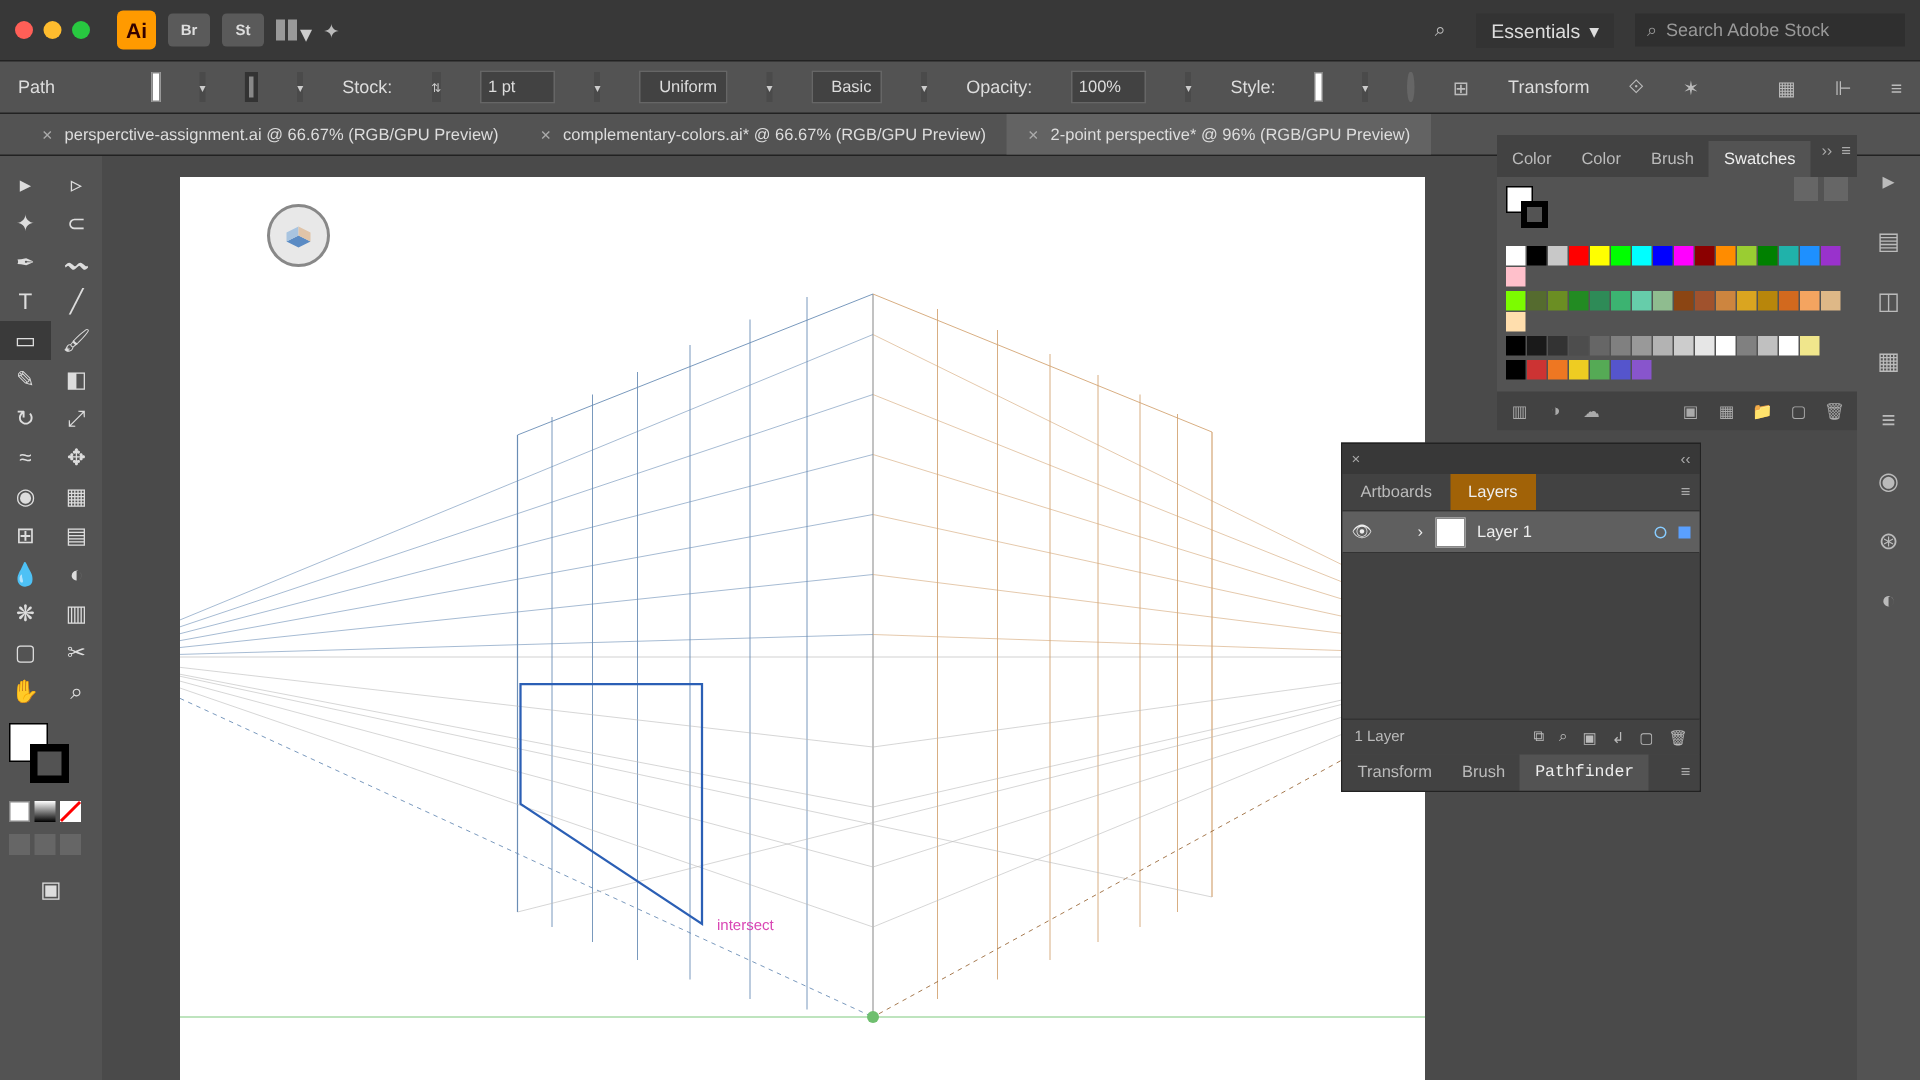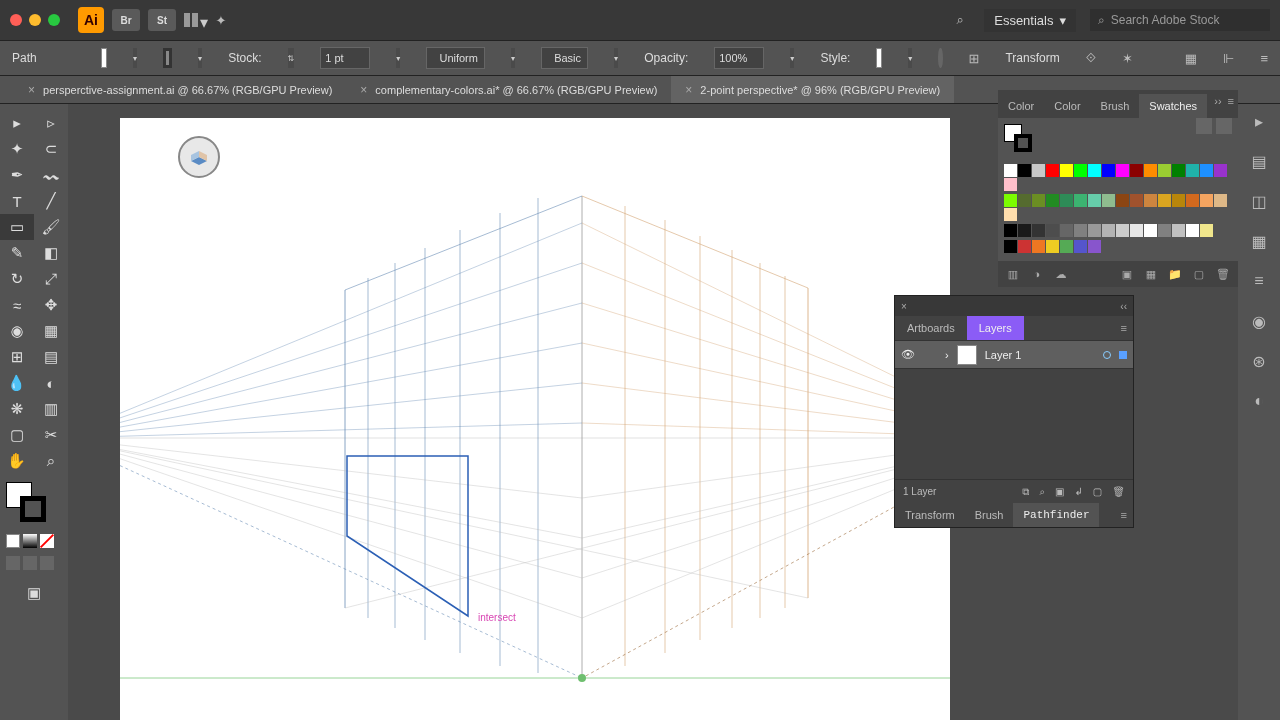--- a/index.html
+++ b/index.html
@@ -75,21 +75,21 @@
 .panel-footer .pf { width: 14px; height: 14px; color: #aaa; font-size: 11px; display: flex; align-items: center; justify-content: center; }
 .fill-stroke-mini { margin: 6px; position: relative; width: 28px; height: 28px; }
 .fsm-fill { position: absolute; width: 18px; height: 18px; background: #fff; border: 1px solid #000; }
 .fsm-stroke { position: absolute; left: 10px; top: 10px; width: 18px; height: 18px; border: 4px solid #000; background: #535353; }
 
 
 .layers-panel { position: absolute; right: 146px; top: 295px; width: 240px; background: #484848; z-index: 6; border: 1px solid #222; }
 .layers-panel .panel-header { height: 20px; background: #383838; display: flex; justify-content: space-between; padding: 0 6px; align-items: center; font-size: 10px; color: #aaa; }
 .layers-tabs { display: flex; background: #424242; font-size: 11px; color: #bbb; border-bottom: 1px solid #333; }
 .layers-tabs .lt { padding: 6px 12px; }
-.layers-tabs .lt.active { background: #8b5cf6; color: #eee; }
+.layers-tabs .lt.active { background: #a16207; color: #eee; }
 .layer-row { display: flex; align-items: center; height: 28px; background: #5f5f5f; border-bottom: 1px solid #333; font-size: 11px; color: #eee; gap: 8px; padding: 0 6px; }
 .layer-thumb { width: 20px; height: 20px; background: #fff; border: 1px solid #888; }
 .layers-body { height: 110px; background: #424242; }
 .layer-foot { height: 24px; background: #424242; display: flex; align-items: center; justify-content: space-between; padding: 0 8px; font-size: 10px; color: #bbb; border-top: 1px solid #333; }
 .layer-foot .icons { display: flex; gap: 10px; }
 
 
 .pathfinder-panel { background: #484848; }
 .pf-tabs { display: flex; background: #424242; font-size: 11px; color: #bbb; }
 .pf-tabs .pt { padding: 6px 10px; }

